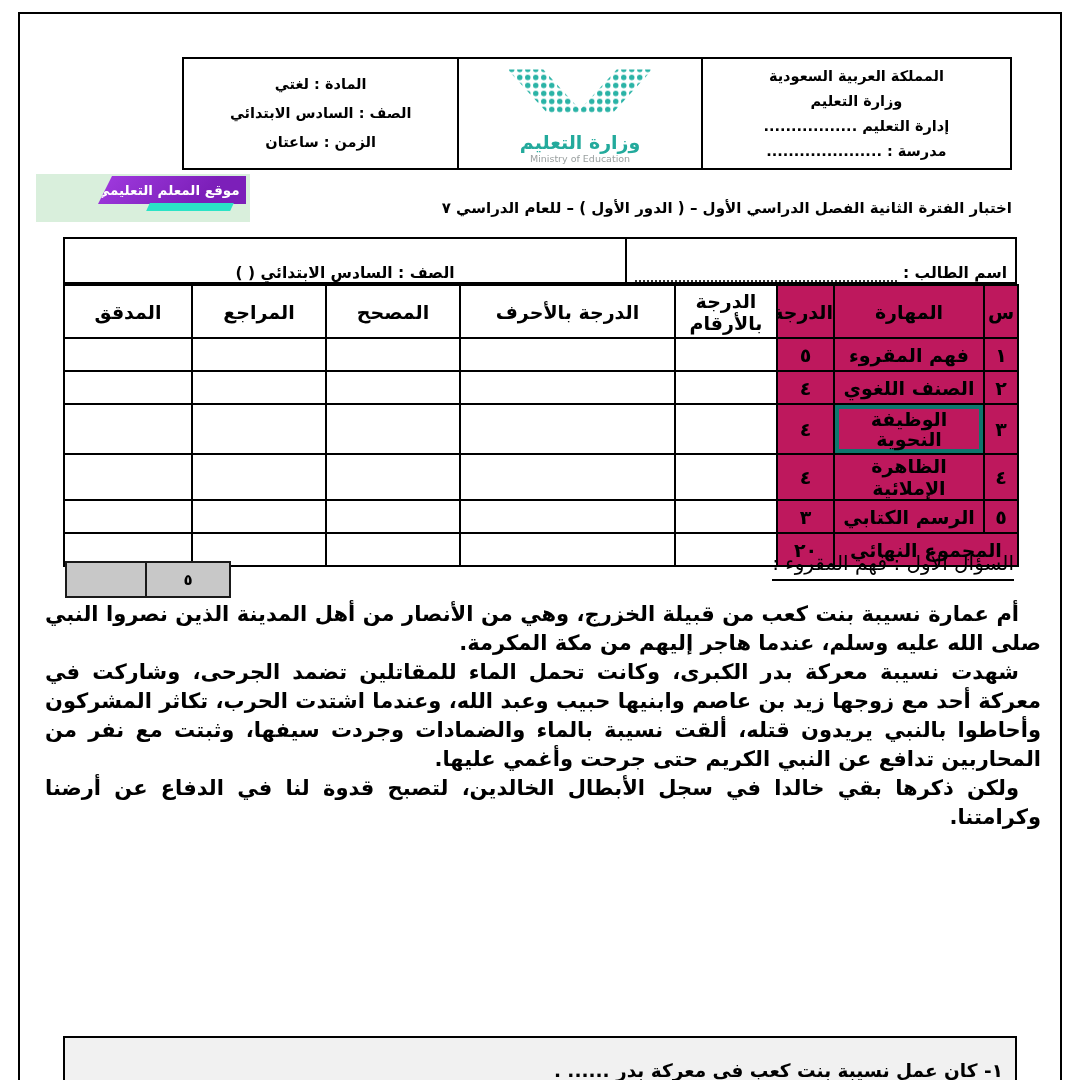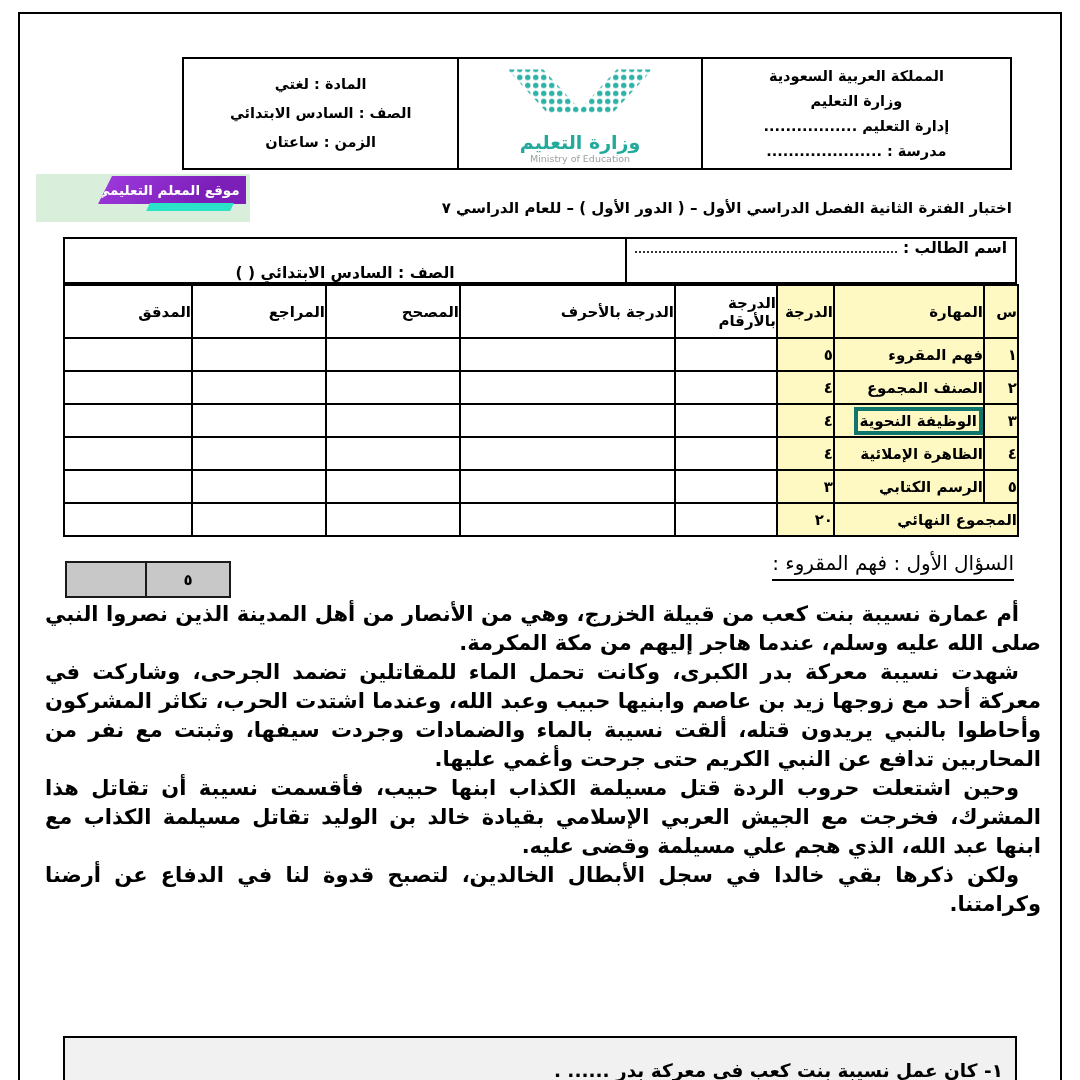--- a/index.html
+++ b/index.html
@@ -35,33 +35,33 @@
   .badge-label { color:#fff; font-size:13.5px; font-weight:700; white-space:nowrap; padding-right:8px;}
   .badge-teal { position:absolute; left:112px; top:29px; width:84px; height:8px;
                 background:#2be3c6; transform:skewX(-25deg); }
 
   
   .exam-title { top:199px; right:68px; font-size:15px; font-weight:700; white-space:nowrap; }
 
   
   .student-box { left:63px; top:237px; width:954px; height:47px; border:2.5px solid #000;
                  display:flex; flex-direction:row; font-weight:700; font-size:15.5px; }
-  .student-name { width:390px; border-left:2px solid #000; display:flex; align-items:flex-start;
+  .student-name { width:390px; border-left:2px solid #000; display:flex; align-items:flex-end;
                   padding:0 8px; gap:6px; }
   .dotline { flex:1; border-bottom:2px dotted #333; height:14px; }
   .student-class { flex:1; display:flex; align-items:flex-end; justify-content:center; }
 
   
   .marks-table { left:63px; top:284px; width:954px; border-collapse:collapse;
                  table-layout:fixed; font-weight:700; }
-  .marks-table td { border:2px solid #000; vertical-align:middle;
-                    font-size:15px; padding:0; overflow:hidden; }
+  .marks-table td { border:2px solid #000; text-align:center; vertical-align:middle;
+                    font-size:19px; padding:0; overflow:hidden; }
   .marks-table tr.hdr td { height:53px; }
   .marks-table tr.skill td { height:33px; }
-  .gray { background:#fef9c3;margin-left:12px; }
+  .gray { background:#be185d;margin-left:12px; }
   .sel-frame { display:inline-block; border:4px solid #0f766e; padding:0 2px; line-height:20px; }
 
   
   .q1-head { top:551px; right:66px; font-size:20px; font-weight:400;
              border-bottom:2.5px solid #000; padding-bottom:4px;margin-left:11px; }
   .score-box { left:65px; top:561px; width:166px; height:37px; background:#c8c8c8;
                border:2.5px solid #1a1a1a; display:flex; flex-direction:row; }
   .score-cell-r { width:84px; border-left:2px solid #1a1a1a; display:flex;
                   align-items:center; justify-content:center; font-weight:700; font-size:15px; }
   .score-cell-l { flex:1; }
@@ -159,21 +159,21 @@
       <td class="gray">فهم المقروء</td>
       <td class="gray">٥</td>
       <td></td>
           <td></td>
       <td></td>
           <td></td>
       <td></td>
     </tr>
     <tr class="skill">
       <td class="gray">٢</td>
-      <td class="gray">الصنف المجموع</td>
+      <td class="gray">الصنف اللغوي</td>
       <td class="gray">٤</td>
       <td></td>
           <td></td>
       <td></td>
           <td></td>
       <td></td>
     </tr>
     <tr class="skill">
       <td class="gray">٣</td>
       <td class="gray">
@@ -220,21 +220,20 @@
 
   <div class="abs q1-head">السؤال الأول : فهم المقروء :</div>
   <div class="abs score-box">
     <div class="score-cell-r">٥</div>
     <div class="score-cell-l"></div>
   </div>
 
   <div class="abs passage">
     <p>أم عمارة نسيبة بنت كعب من قبيلة الخزرج، وهي من الأنصار من أهل المدينة الذين نصروا النبي صلى الله عليه وسلم، عندما هاجر إليهم من مكة المكرمة.</p>
     <p>شهدت نسيبة معركة بدر الكبرى، وكانت تحمل الماء للمقاتلين تضمد الجرحى، وشاركت في معركة أحد مع زوجها زيد بن عاصم وابنيها حبيب وعبد الله، وعندما اشتدت الحرب، تكاثر المشركون وأحاطوا بالنبي يريدون قتله، ألقت نسيبة بالماء والضمادات وجردت سيفها، وثبتت مع نفر من المحاربين تدافع عن النبي الكريم حتى جرحت وأغمي عليها.</p>
-    <p>وحين اشتعلت حروب الردة قتل مسيلمة الكذاب ابنها حبيب، فأقسمت نسيبة أن تقاتل هذا المشرك، فخرجت مع الجيش العربي الإسلامي بقيادة خالد بن الوليد تقاتل مسيلمة الكذاب مع ابنها عبد الله، الذي هجم علي مسيلمة وقضى عليه.</p>
     <p>ولكن ذكرها بقي خالدا في سجل الأبطال الخالدين، لتصبح قدوة لنا في الدفاع عن أرضنا وكرامتنا.</p>
   </div>
 
   <div class="abs subq-box">
     <div class="subq-text">١- كان عمل نسيبة بنت كعب في معركة بدر ...... .</div>
   </div>
 
 </div>
 
 </body></html>

